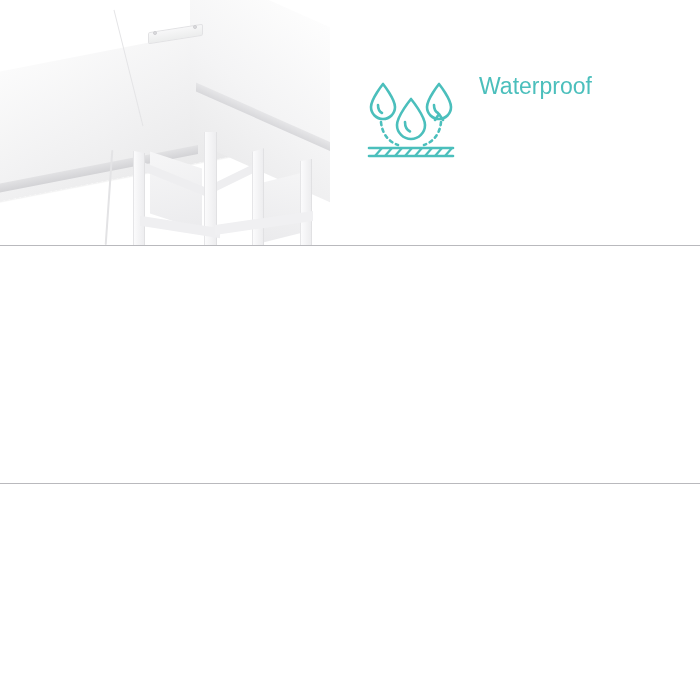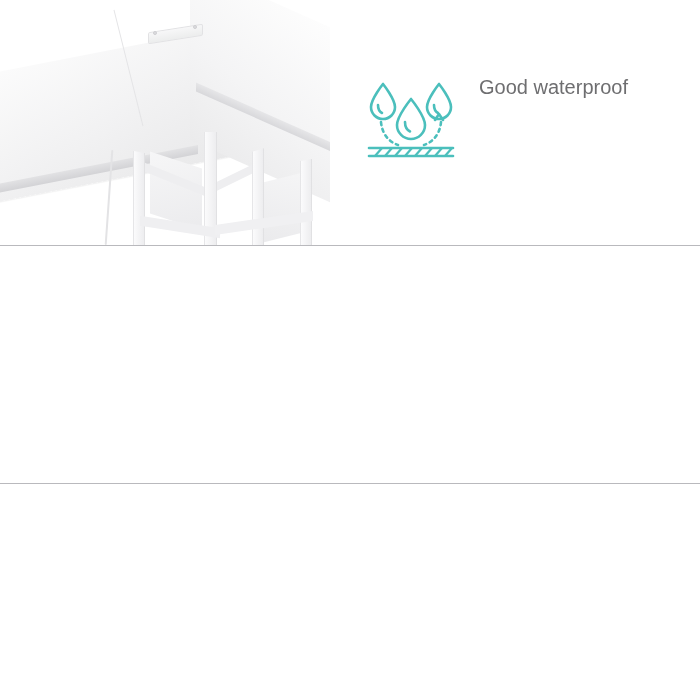--- a/index.html
+++ b/index.html
@@ -178,21 +178,21 @@
             <line x1="30" y1="84" x2="37" y2="76"></line>
             <line x1="40" y1="84" x2="47" y2="76"></line>
             <line x1="50" y1="84" x2="57" y2="76"></line>
             <line x1="60" y1="84" x2="67" y2="76"></line>
             <line x1="70" y1="84" x2="77" y2="76"></line>
             <line x1="80" y1="84" x2="87" y2="76"></line>
           </g>
         </svg>
       </div>
       <div class="feature-text">
-        <div class="feature-sub">Good waterproof</div>
+        <div class="feature-title">Waterproof</div>
       </div>
     </div>
   </section>
 
   <div class="divider" id="divider-1"></div>
 
   <section class="panel" id="panel-structural">
 
     
 

